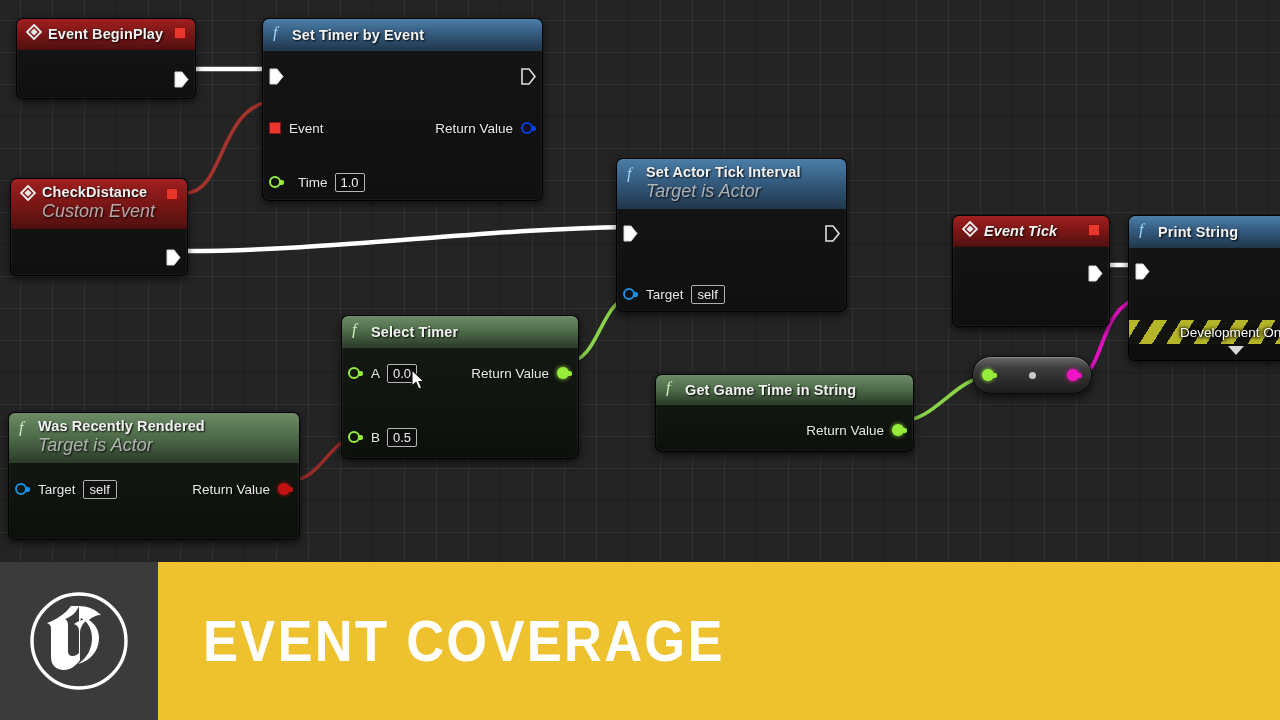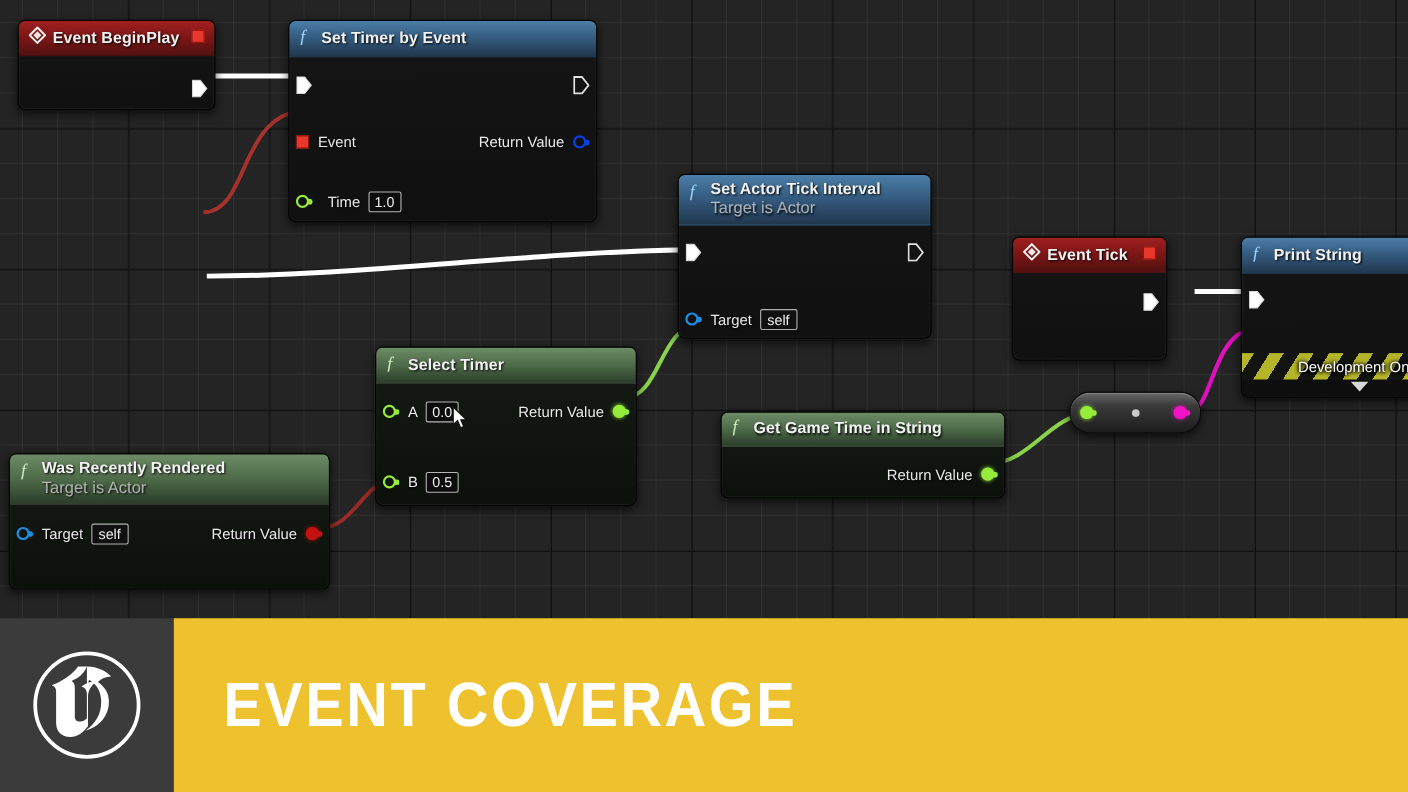--- a/index.html
+++ b/index.html
@@ -53,21 +53,21 @@
   }
   .node-title {
     display: block;
     font-size: 14.5px; font-weight: bold; color: #f2f2f2;
     text-shadow: 1px 1px 2px rgba(0,0,0,0.95);
     letter-spacing: 0.1px;
     white-space: nowrap;
   }
   .node-sub {
     display: block;
-    font-size: 15px; color: rgba(225,225,225,0.72);
+    font-size: 18px; font-style: italic; color: rgba(225,225,225,0.72);
     text-shadow: 1px 1px 2px rgba(0,0,0,0.9);
     margin-top: 1px; white-space: nowrap;
   }
   .head-ico {
     display: inline-block; vertical-align: middle; margin-right: 6px;
   }
   .node-body { position: relative; padding: 4px 0 8px 0; }
   .node.pure-bg { background: linear-gradient(to bottom, #151c14 0%, #0c100b 100%); }
 
   
@@ -242,20 +242,42 @@
                 <span class="nub"></span>
             </span>
             <span class="pin-label" style="margin-left:14px;">Time</span>
             <span class="valbox">1.0</span>
           </span>
         </div>
 
       </div>
     </div>
 
+    <div class="node" style="left:10px; top:178px; width:178px;">
+      <div class="node-head event" style="padding-bottom:6px;">
+        <span class="head-ico" style="float:left;margin-top:1px;">
+          <svg width="16" height="16" viewBox="0 0 16 16">
+              <polygon points="8,1 15,8 8,15 1,8" fill="none" stroke="#f0f0f0" stroke-width="1.8"></polygon>
+              <polygon points="8,4.4 11.6,8 8,11.6 4.4,8" fill="#e8e8e8"></polygon>
+            </svg>
+        </span>
+        <span class="node-title" style="margin-left:22px;">CheckDistance</span>
+        <span class="node-sub" style="margin-left:22px;">Custom Event</span>
+        <span class="sq" style="position:absolute; right:9px; top:9px;"></span>
+      </div>
+      <div class="node-body" style="height:46px;">
+        <div class="row" style="top:11px;">
+          <span class="pin-right">
+            <svg class="exec" viewBox="0 0 15 17">
+                <polygon points="1,1 8,1 14,8.5 8,16 1,16" fill="#fff" stroke="#d8d8d8" stroke-width="1"></polygon>
+              </svg>
+          </span>
+        </div>
+      </div>
+    </div>
 
     <div class="node" style="left:616px; top:158px; width:231px;">
       <div class="node-head func" style="padding-bottom:6px;">
         <span class="head-ico" style="float:left;margin-top:1px;">
           <svg width="14" height="17" viewBox="0 0 14 17">
               <text x="1" y="14" font-family="Liberation Serif, serif" font-style="italic" font-size="16" fill="#9fd6ff">f</text>
             </svg>
         </span>
         <span class="node-title" style="margin-left:20px;">Set Actor Tick Interval</span>
         <span class="node-sub" style="margin-left:20px;">Target is Actor</span>
@@ -379,21 +401,21 @@
             <span class="pin-label">Return Value</span>
             <span class="pin-wrap" style="color:#96ec3b; margin-left:8px;">
               <span class="dot solid"></span>
                 <span class="nub"></span>
             </span>
           </span>
         </div>
       </div>
     </div>
 
-    <div class="node" style="left:920px; top:215px; width:141px;">
+    <div class="node" style="left:952px; top:215px; width:158px;font-style:italic;">
       <div class="node-head event">
         <span class="head-ico">
           <svg width="16" height="16" viewBox="0 0 16 16">
               <polygon points="8,1 15,8 8,15 1,8" fill="none" stroke="#f0f0f0" stroke-width="1.8"></polygon>
               <polygon points="8,4.4 11.6,8 8,11.6 4.4,8" fill="#e8e8e8"></polygon>
             </svg>
         </span><span class="node-title" style="display:inline-block;vertical-align:middle;">Event Tick</span>
         <span class="sq" style="position:absolute; right:9px; top:8px;"></span>
       </div>
       <div class="node-body" style="height:79px;">

